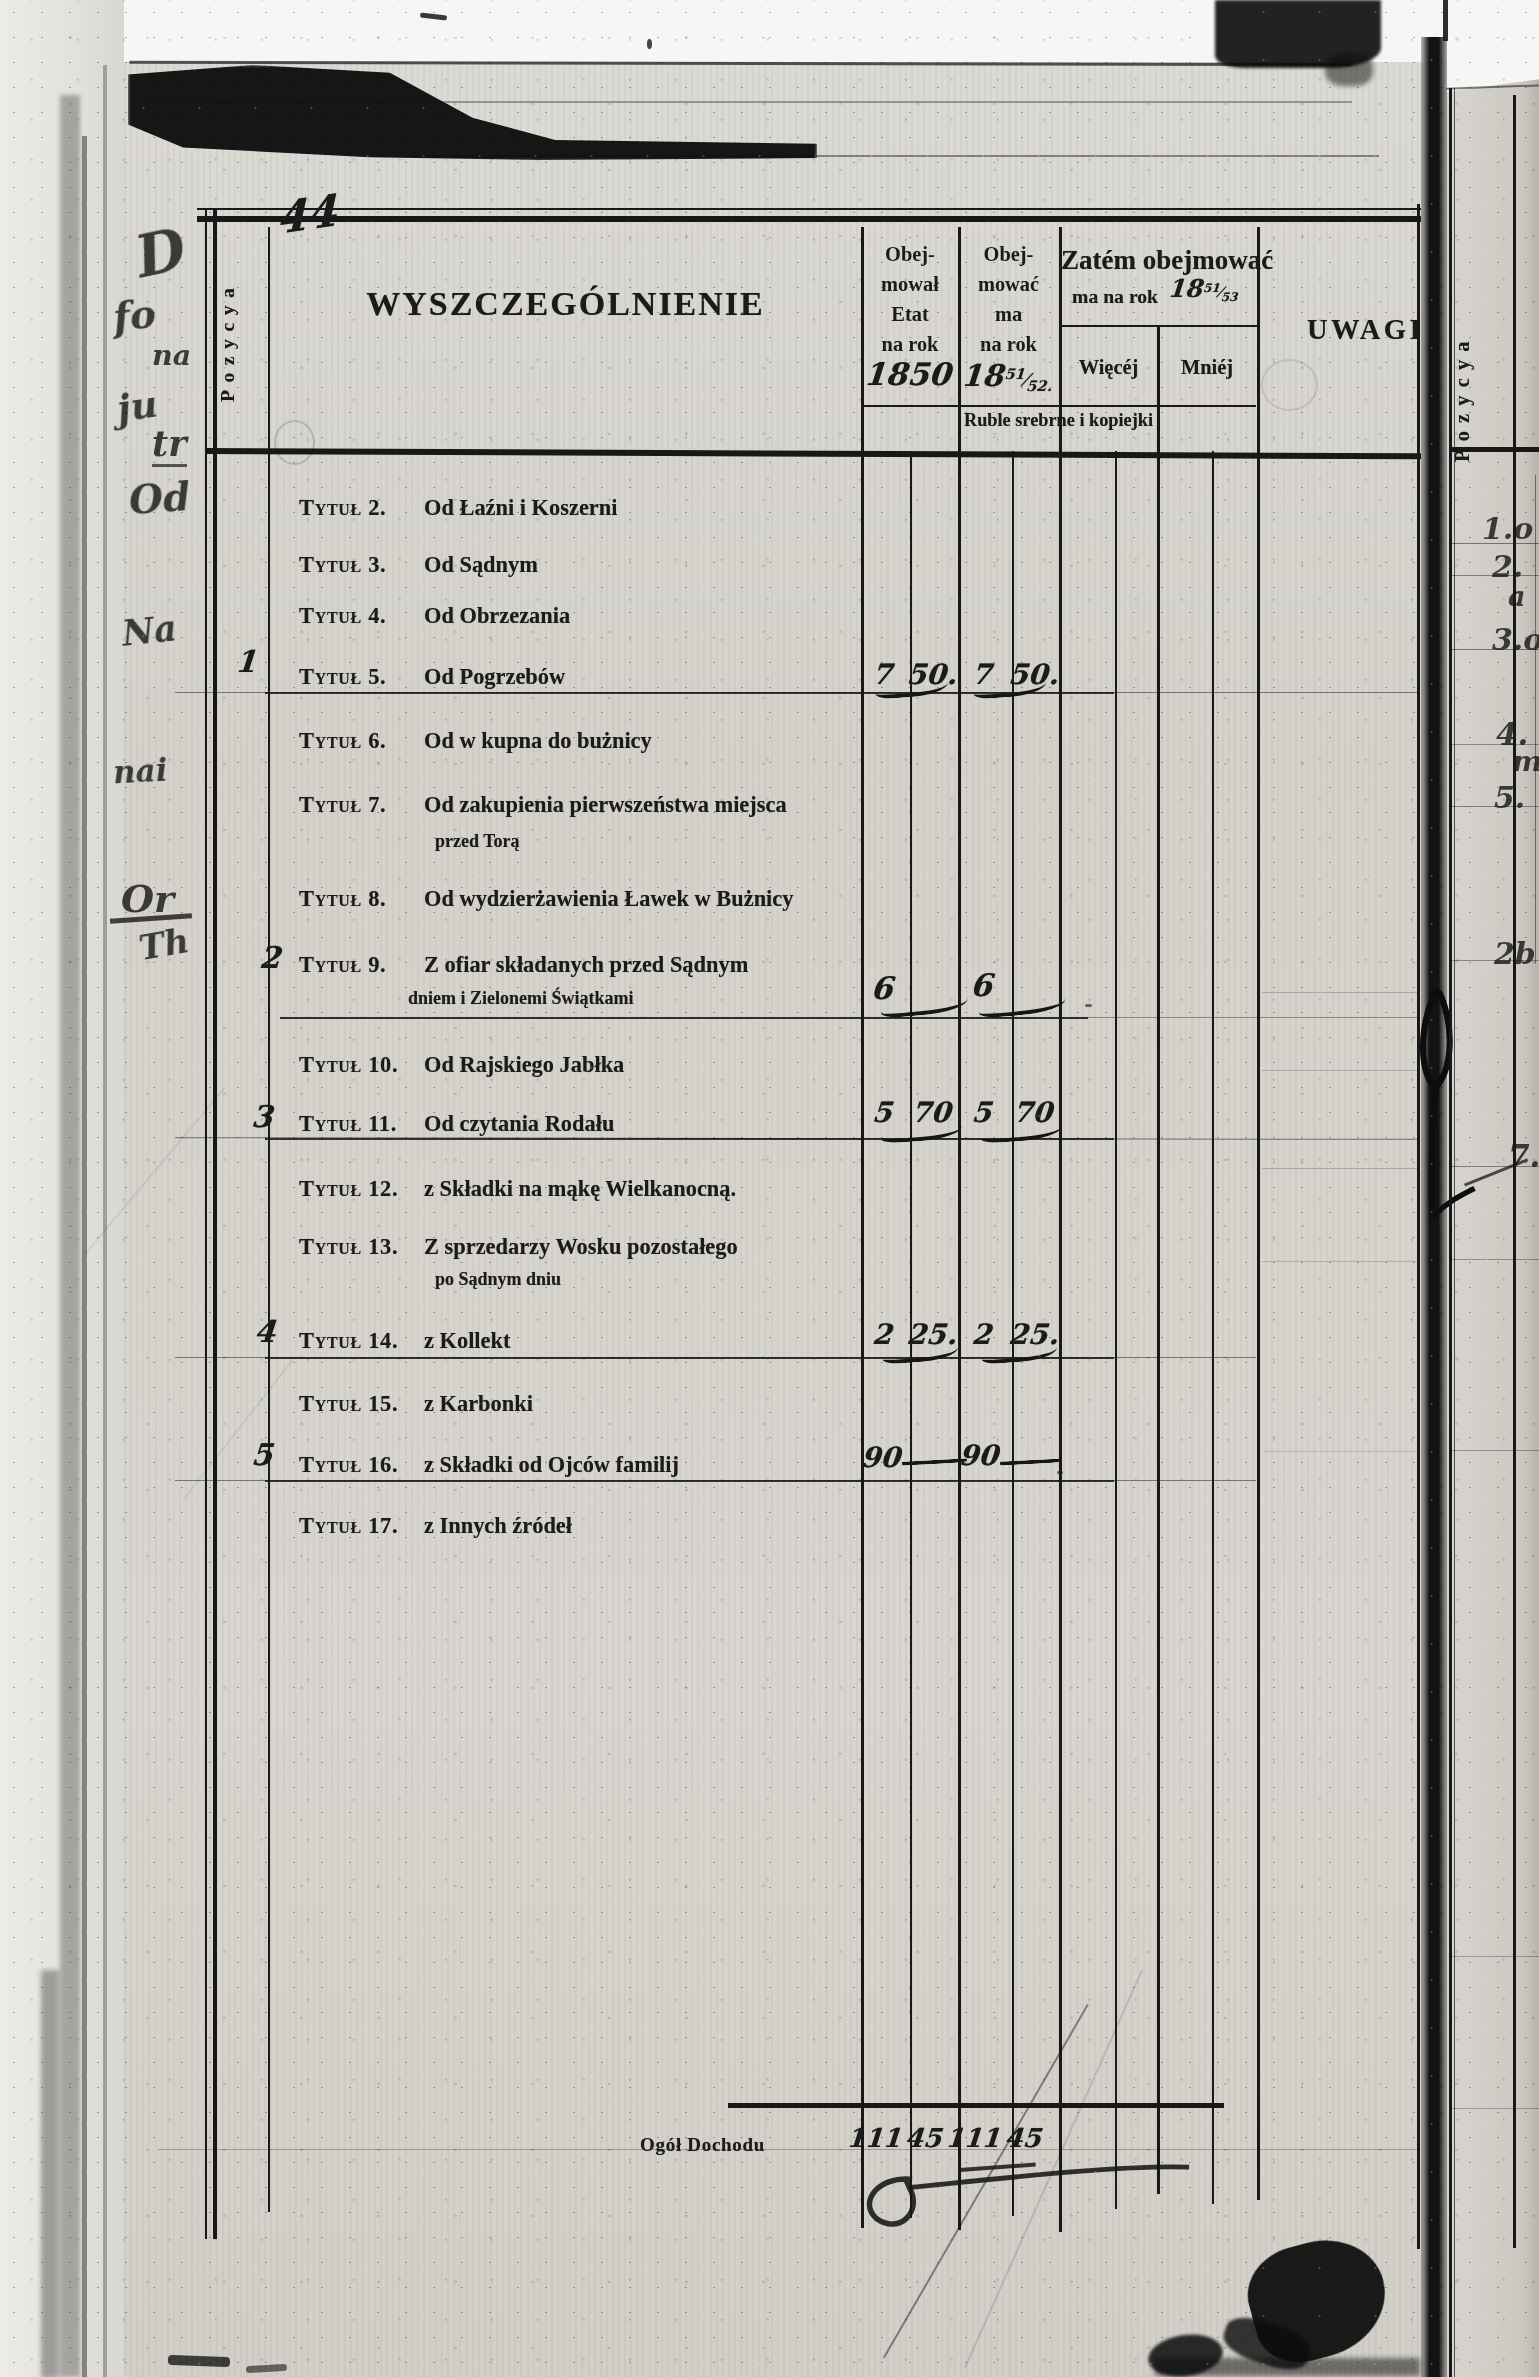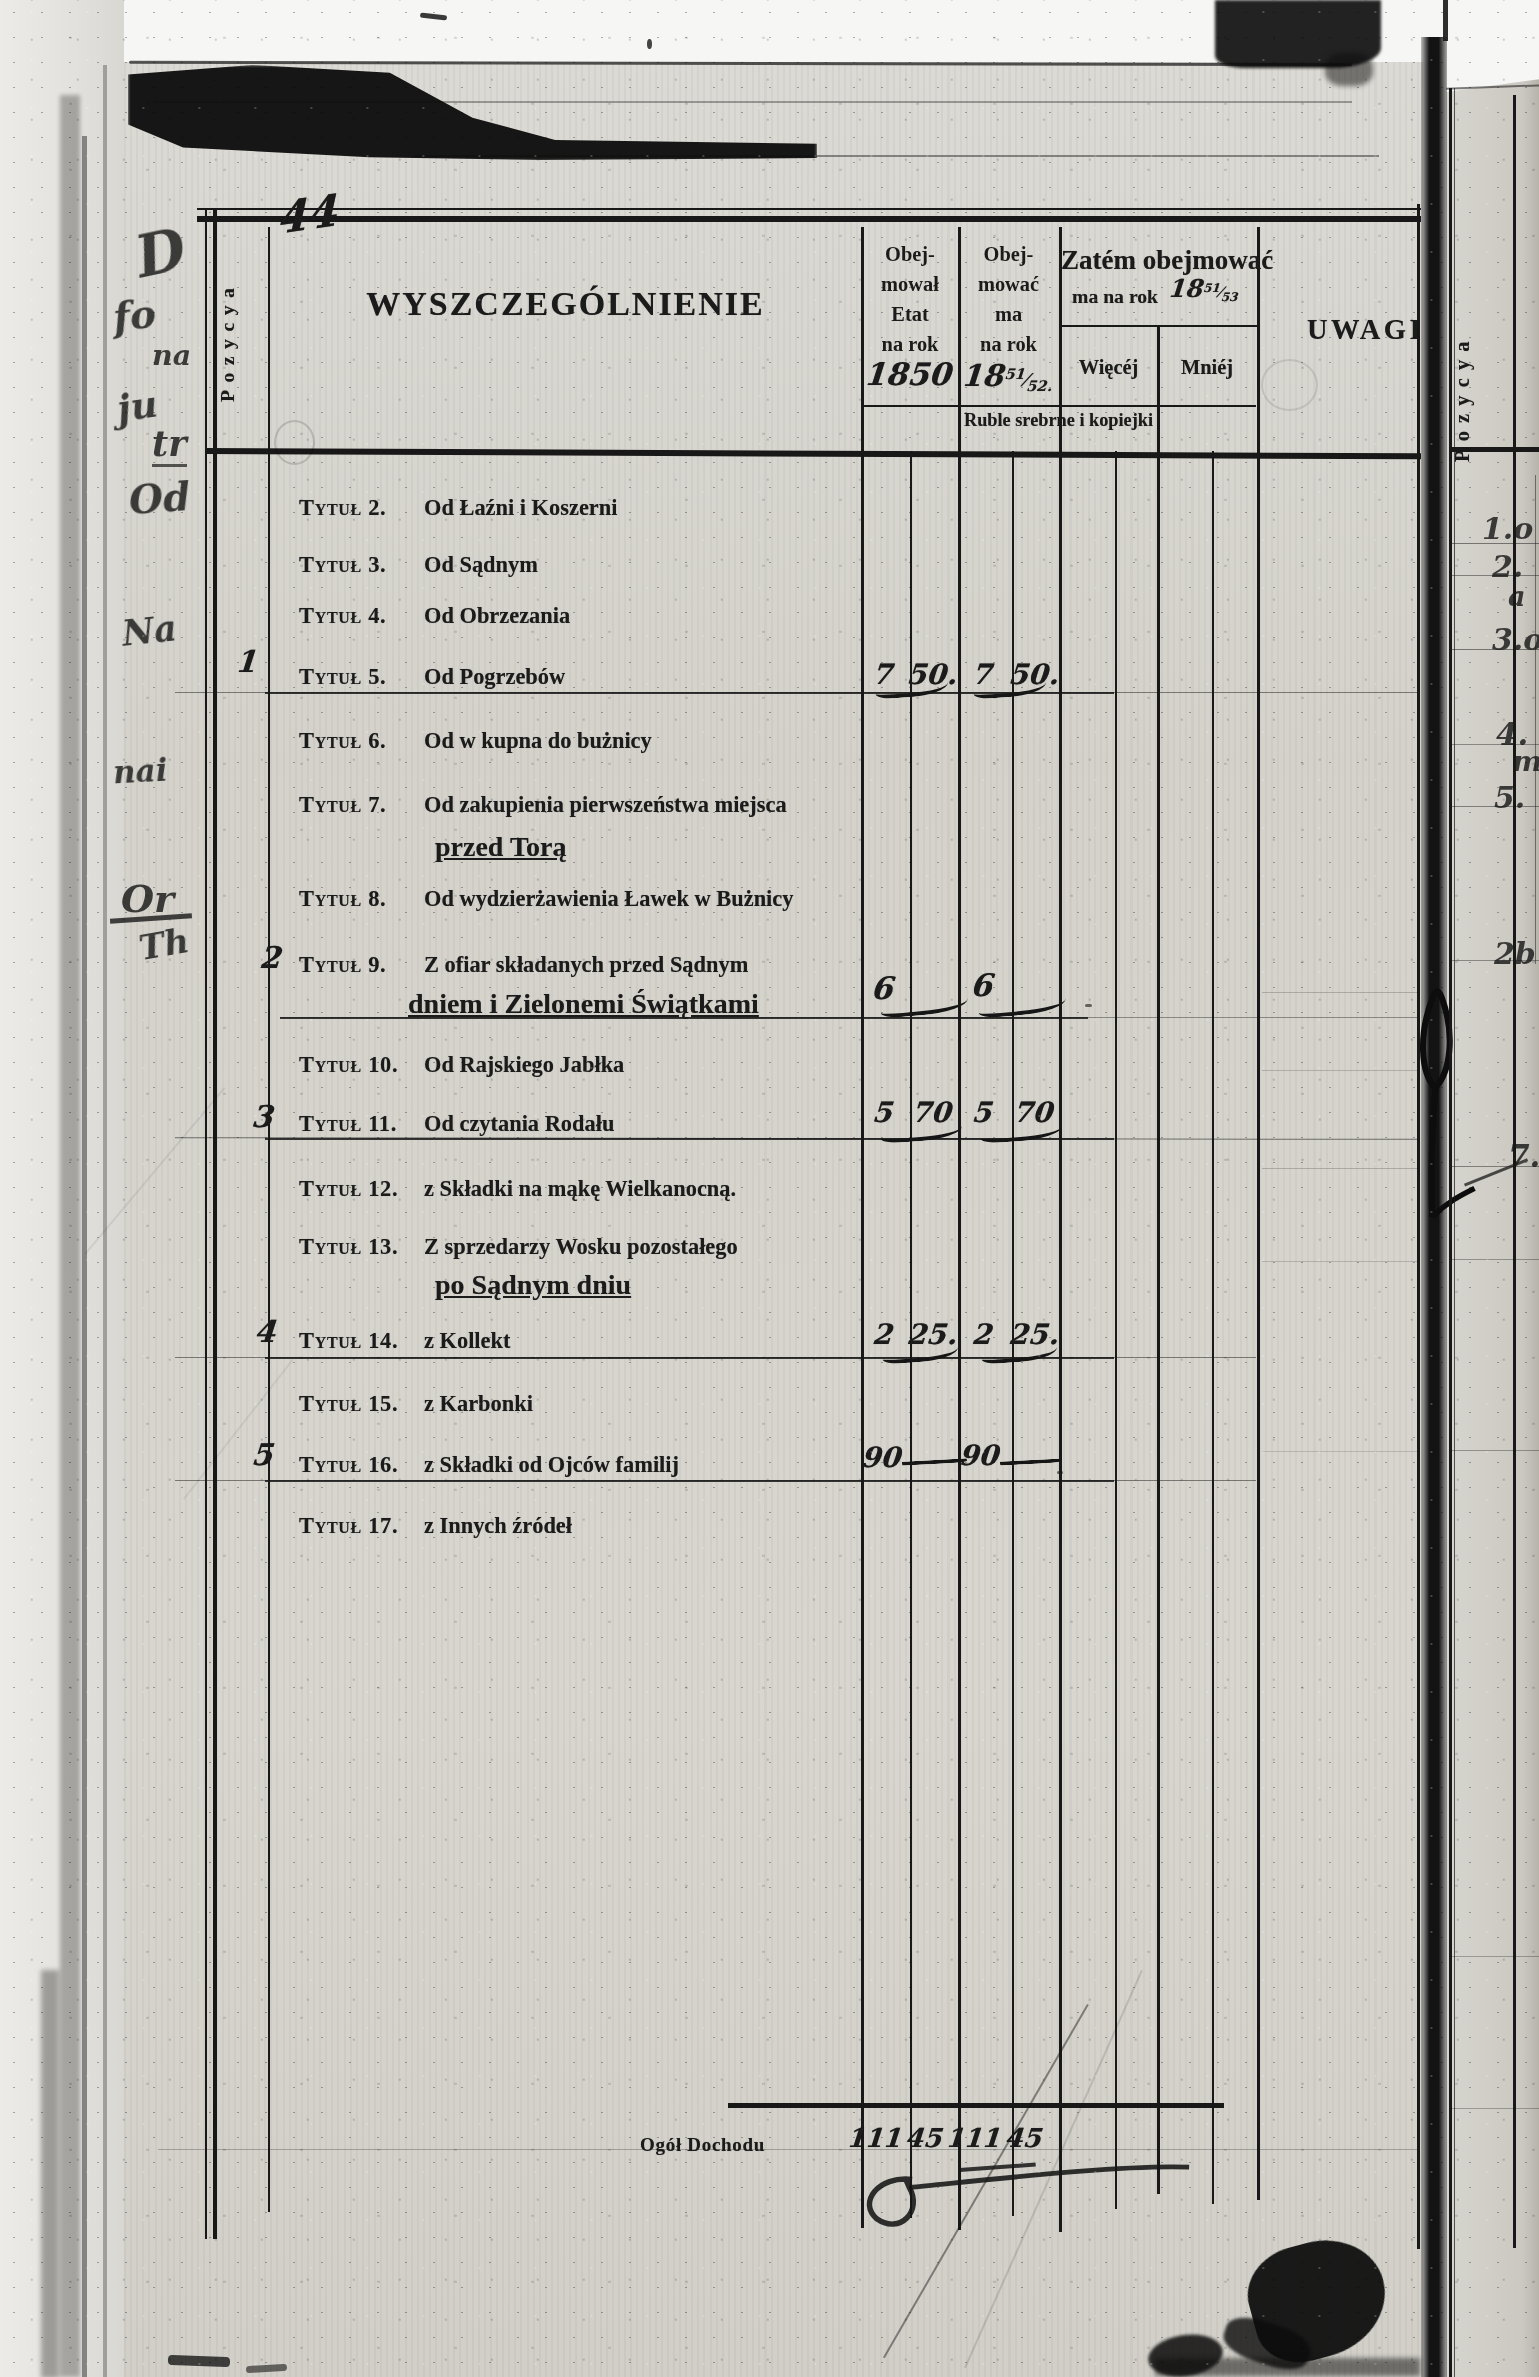--- a/index.html
+++ b/index.html
@@ -23,21 +23,21 @@
        radial-gradient(rgba(255,255,255,.5) 0.7px, transparent 1.1px);
      background-size:28px 25px,46px 40px,77px 66px,56px 48px;
      background-position:0 0,8.8px 19.7px,32px 4.8px,3.4px 36px;}
   .txt{position:absolute;font-weight:700;white-space:nowrap;text-shadow:0 0 0.7px rgba(10,10,10,.45);}
   .ctr{text-align:center;}
   .hw{font-family:"DejaVu Serif",serif;font-style:italic;font-weight:700;
       transform:skewX(-7deg);text-shadow:0 0 0.7px rgba(0,0,0,.5);}
   .row{position:absolute;left:299px;font-size:22.4px;font-weight:700;white-space:nowrap;
        text-shadow:0 0 0.7px rgba(10,10,10,.4);}
   .tyt{display:inline-block;width:125px;font-variant:small-caps;letter-spacing:0.7px;}
-  .row2{position:absolute;font-size:28px;font-weight:700;white-space:nowrap;text-shadow:0 0 0.7px rgba(10,10,10,.4);text-decoration:underline;}
+  .row2{position:absolute;font-size:18px;font-weight:700;white-space:nowrap;text-shadow:0 0 0.7px rgba(10,10,10,.4);}
   .val{position:absolute;font-size:28px;text-align:center;}
   .poz{position:absolute;font-size:30px;}
   .sw{position:absolute;border-bottom:4.1px solid #161616;border-radius:0 0 55% 25%;}
   .dash{position:absolute;border-bottom:4.1px solid #161616;}
   .vhead{writing-mode:vertical-rl;transform:rotate(180deg);font-weight:700;}
   .marg{position:absolute;color:rgba(25,25,25,.82);font-family:"DejaVu Serif",serif;
         font-style:italic;font-weight:700;filter:blur(0.3px);}
   .frac{font-size:.58em;}
   .frac sup{vertical-align:.45em;}
   .frac sub{vertical-align:-.35em;}

